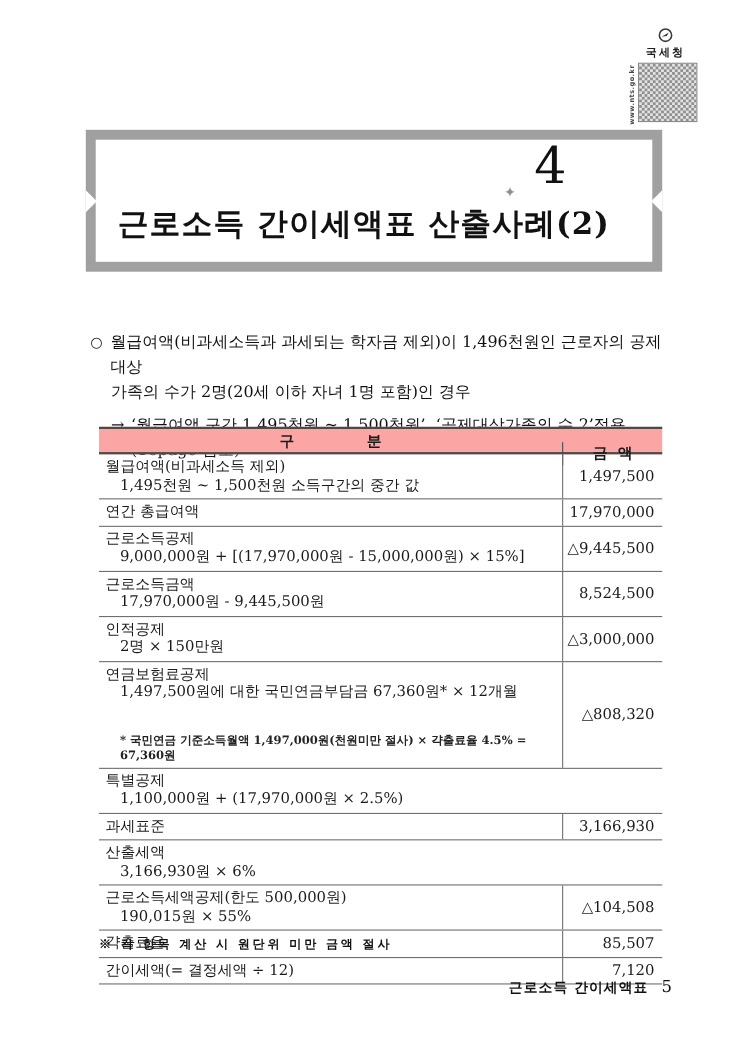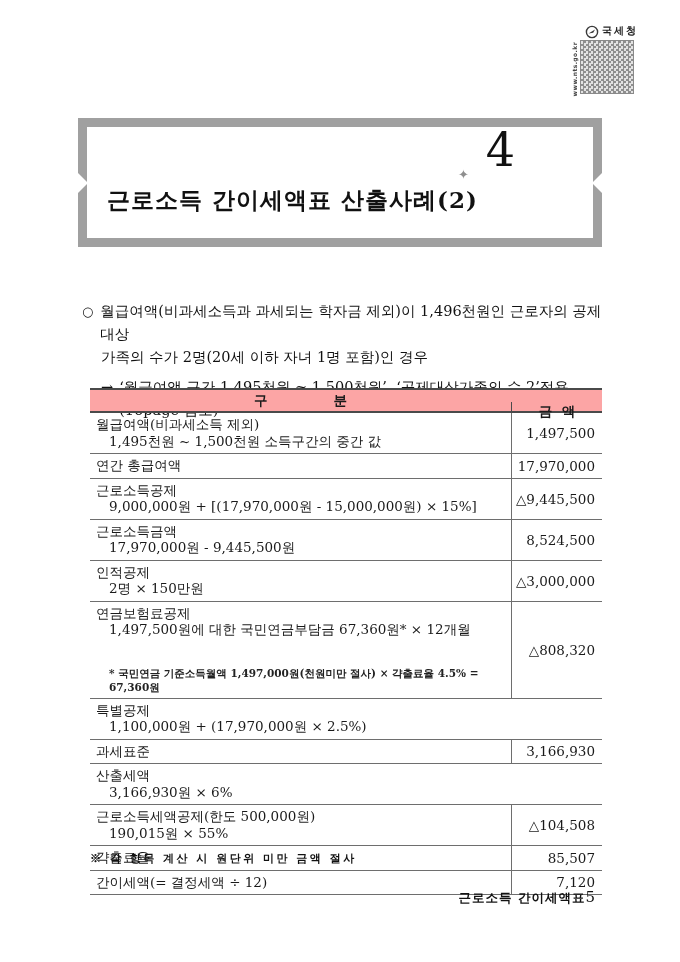--- a/index.html
+++ b/index.html
@@ -6,21 +6,21 @@
   html,body { background:#ffffff; }
   body {
     width:680px; height:962px; position:relative;
     font-family:"DejaVu Serif","Liberation Serif",serif;
     color:#1a1a1a;
   }
   .page { position:absolute; inset:0; width:680px; height:962px; background:#fff; overflow:hidden; }
 
   
   .nts-block { position:absolute; top:24px; right:42px; width:66px; }
-  .nts-top { display:flex; align-items:center; justify-content:flex-end; gap:3px; position:relative; z-index:2; }
+  .nts-top { display:flex; align-items:center; justify-content:flex-end; gap:3px; position:relative; z-index:2;flex-direction:column; }
   .nts-emblem { width:14px; height:14px; flex:0 0 auto; }
   .nts-name { font-size:10px; font-weight:bold; letter-spacing:2px; color:#222; font-family:"DejaVu Sans","Liberation Sans",sans-serif; }
   .nts-qr-wrap { position:relative; margin-top:2px; margin-left:8px; }
   .nts-qr {
     width:54px; height:54px; border:1px solid #8a8a8a;
     background:
       repeating-conic-gradient(#8f8f8f 0% 25%, #e3e3e3 0% 50%);
     background-size:5px 5px;
   }
   .nts-url {
@@ -49,21 +49,21 @@
   .banner-number {
     position:absolute; right:78px; top:-2px;
     font-size:46px; font-weight:normal; color:#111; line-height:1.1;
   }
   .banner-star {
     position:absolute; right:124px; top:40px;
     font-size:13px; color:#8f8f8f;
   }
   .banner-title {
     position:absolute; left:20px; top:58px;
-    font-size:23px; font-weight:bold; letter-spacing:1px; color:#111;
+    font-size:28px; font-weight:bold; letter-spacing:1px; color:#111;
   }
 
   
   .intro { position:absolute; left:82px; top:300px; width:524px; font-size:14.5px; line-height:23px; color:#111; }
   .intro-line1 { display:flex; gap:7px; }
   .intro-bullet { flex:0 0 auto; font-size:13px; }
   .intro-line2 { padding-left:19px; }
   .intro-arrow-line { padding-left:19px; margin-top:7px; display:flex; gap:6px; }
   .intro-arrow { flex:0 0 auto; }
 
@@ -87,23 +87,23 @@
     display:flex; align-items:center; justify-content:flex-end;
     padding-right:7px;
   }
 
   
   .footnote {
     position:absolute; left:90px; top:851px;
     font-size:11px; font-weight:bold; letter-spacing:2.5px; color:#111;
   }
   .page-footer {
-    position:absolute; right:84px; top:888px;
+    position:absolute; right:68px; top:888px;
     font-size:12.5px; font-weight:bold; color:#111; letter-spacing:1px;
-    display:flex; align-items:baseline; gap:0;
+    display:flex; align-items:baseline; gap:12px;
   }
   .page-num { font-size:15px; font-weight:normal; }
 </style>
 </head>
 <body>
 
 <div class="page">
 
   <div class="nts-block">
     <div class="nts-top">

